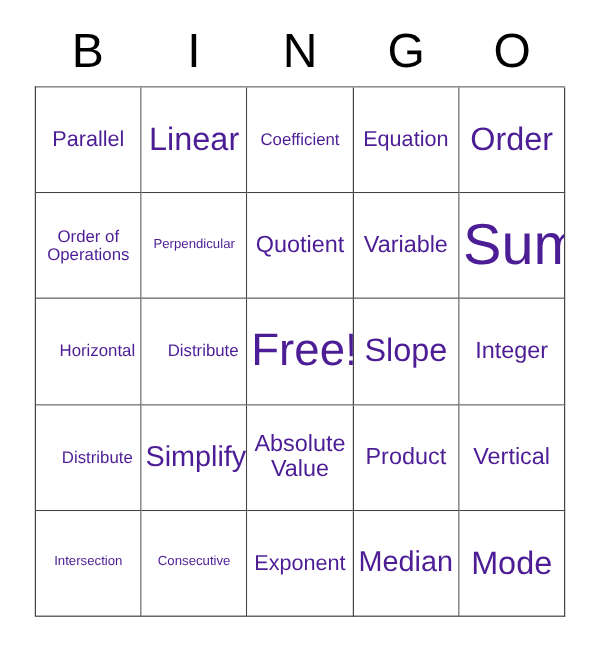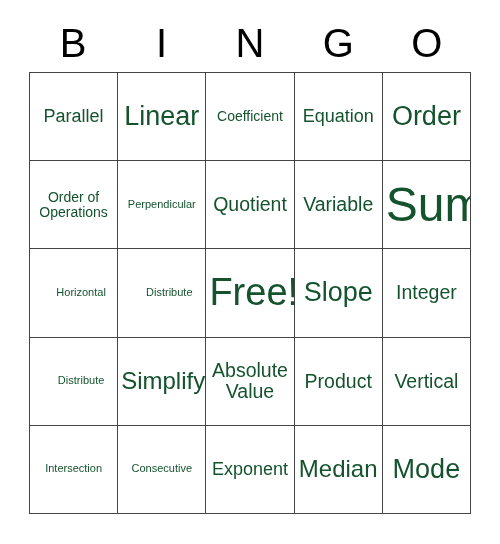--- a/index.html
+++ b/index.html
@@ -68,30 +68,30 @@
     padding: 2px 3px;
     overflow: hidden;
     background: #ffffff;
   }
 
   .cell-text {
     display: block;
     width: 100%;
     text-align: center;
     line-height: 1.08;
-    color: #14532d;
+    color: #4c1d95;
     white-space: pre-line;
     word-break: keep-all;
   }
 
   
   .fs-xxs .cell-text { font-size: 11px; }
   .fs-xs  .cell-text { font-size: 11px; }
   .fs-s   .cell-text { font-size: 14px; }
-  .fs-m   .cell-text { font-size: 11px; margin-left: 15px; }
+  .fs-m   .cell-text { font-size: 14px; margin-left: 15px; }
   .fs-l   .cell-text { font-size: 18px; }
   .fs-xl  .cell-text { font-size: 19.5px; }
   .fs-2xl .cell-text { font-size: 24px; text-align: center; }
   .fs-3xl .cell-text { font-size: 27px; }
   .fs-4xl .cell-text { font-size: 38px; }
   .fs-5xl .cell-text { font-size: 48px; }
 </style>
 </head>
 <body>
 

